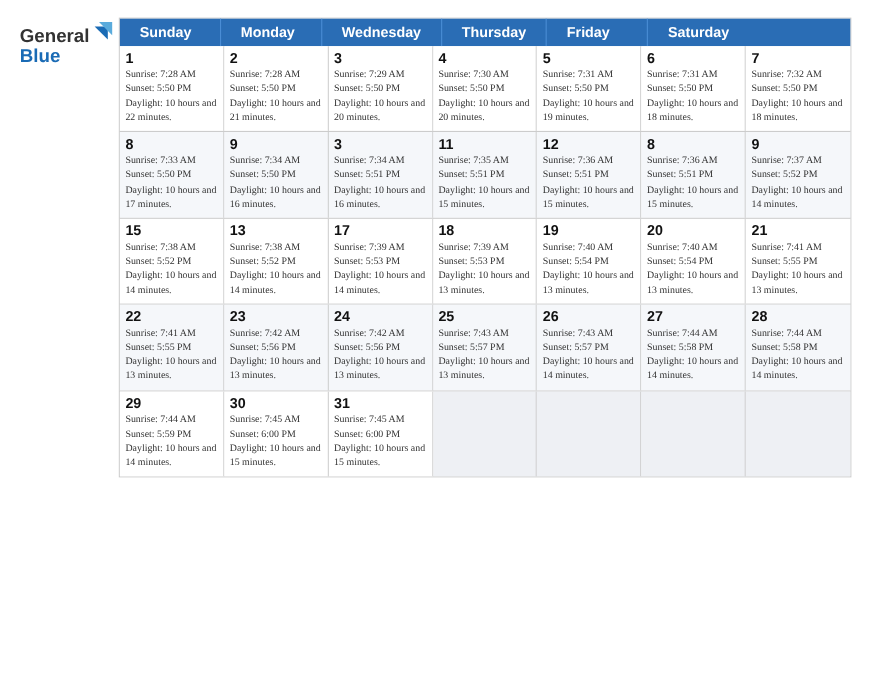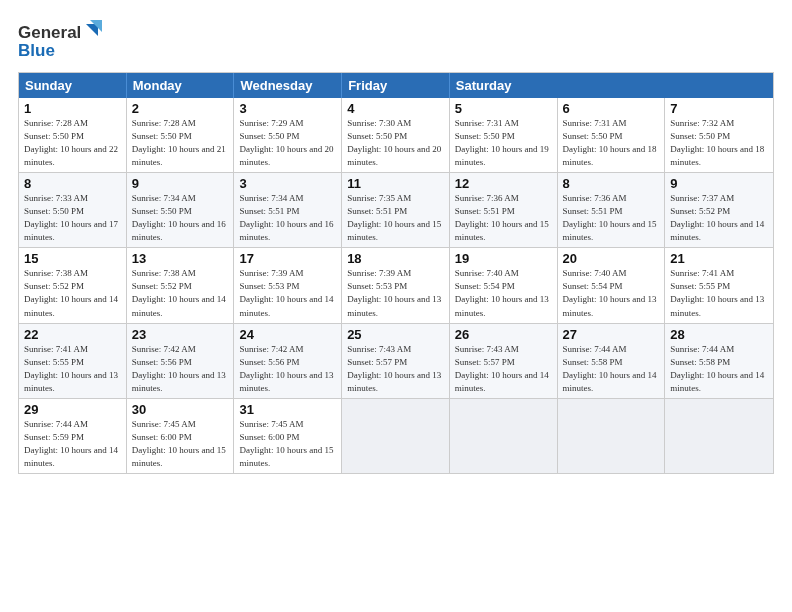--- a/index.html
+++ b/index.html
@@ -8,21 +8,21 @@
       background: #fff;
       width: 792px;
       height: 612px;
       overflow: hidden;
     }
     .page {
       width: 792px;
       height: 444px;
       padding: 16px 18px 10px 18px;
       display: flex;
-      flex-direction: column;
+      flex-direction: row;
     }
     .header {
       display: flex;
       align-items: flex-start;
       justify-content: space-between;
       margin-bottom: 8px;
     }
     .logo {
       display: flex;
       flex-direction: column;
@@ -49,21 +49,21 @@
     }
     .cal-header {
       display: grid;
       grid-template-columns: repeat(7, 1fr);
       background: #2a6db5;
     }
     .cal-header-cell {
       color: #fff;
       font-weight: bold;
       font-size: 13px;
-      padding: 5px 6px;
+      padding: 5px 18px;
       text-align: left;
       border-right: 1px solid #4a8dd5;
     }
     .cal-header-cell:last-child { border-right: none; }
     .cal-body {
       flex: 1;
       display: flex;
       flex-direction: column;
     }
     .cal-row {
@@ -124,20 +124,21 @@
       <div class="month-title"></div>
       <div class="location-title"></div>
     </div>
   </div>
 
   <div class="calendar">
     <div class="cal-header">
     <div class="cal-header-cell">Sunday</div>
         <div class="cal-header-cell">Monday</div>
         <div class="cal-header-cell">Wednesday</div>
+        <div class="cal-header-cell">Thursday</div>
         <div class="cal-header-cell">Friday</div>
         <div class="cal-header-cell">Saturday</div>
       </div>
     <div class="cal-body">
     <div class="cal-row">
           <div class="cal-cell">
             <div class="day-num">1</div>
             <div class="day-info">Sunrise: 7:28 AM<br>Sunset: 5:50 PM<br>Daylight: 10 hours and 22 minutes.</div>
           </div>
           <div class="cal-cell">

